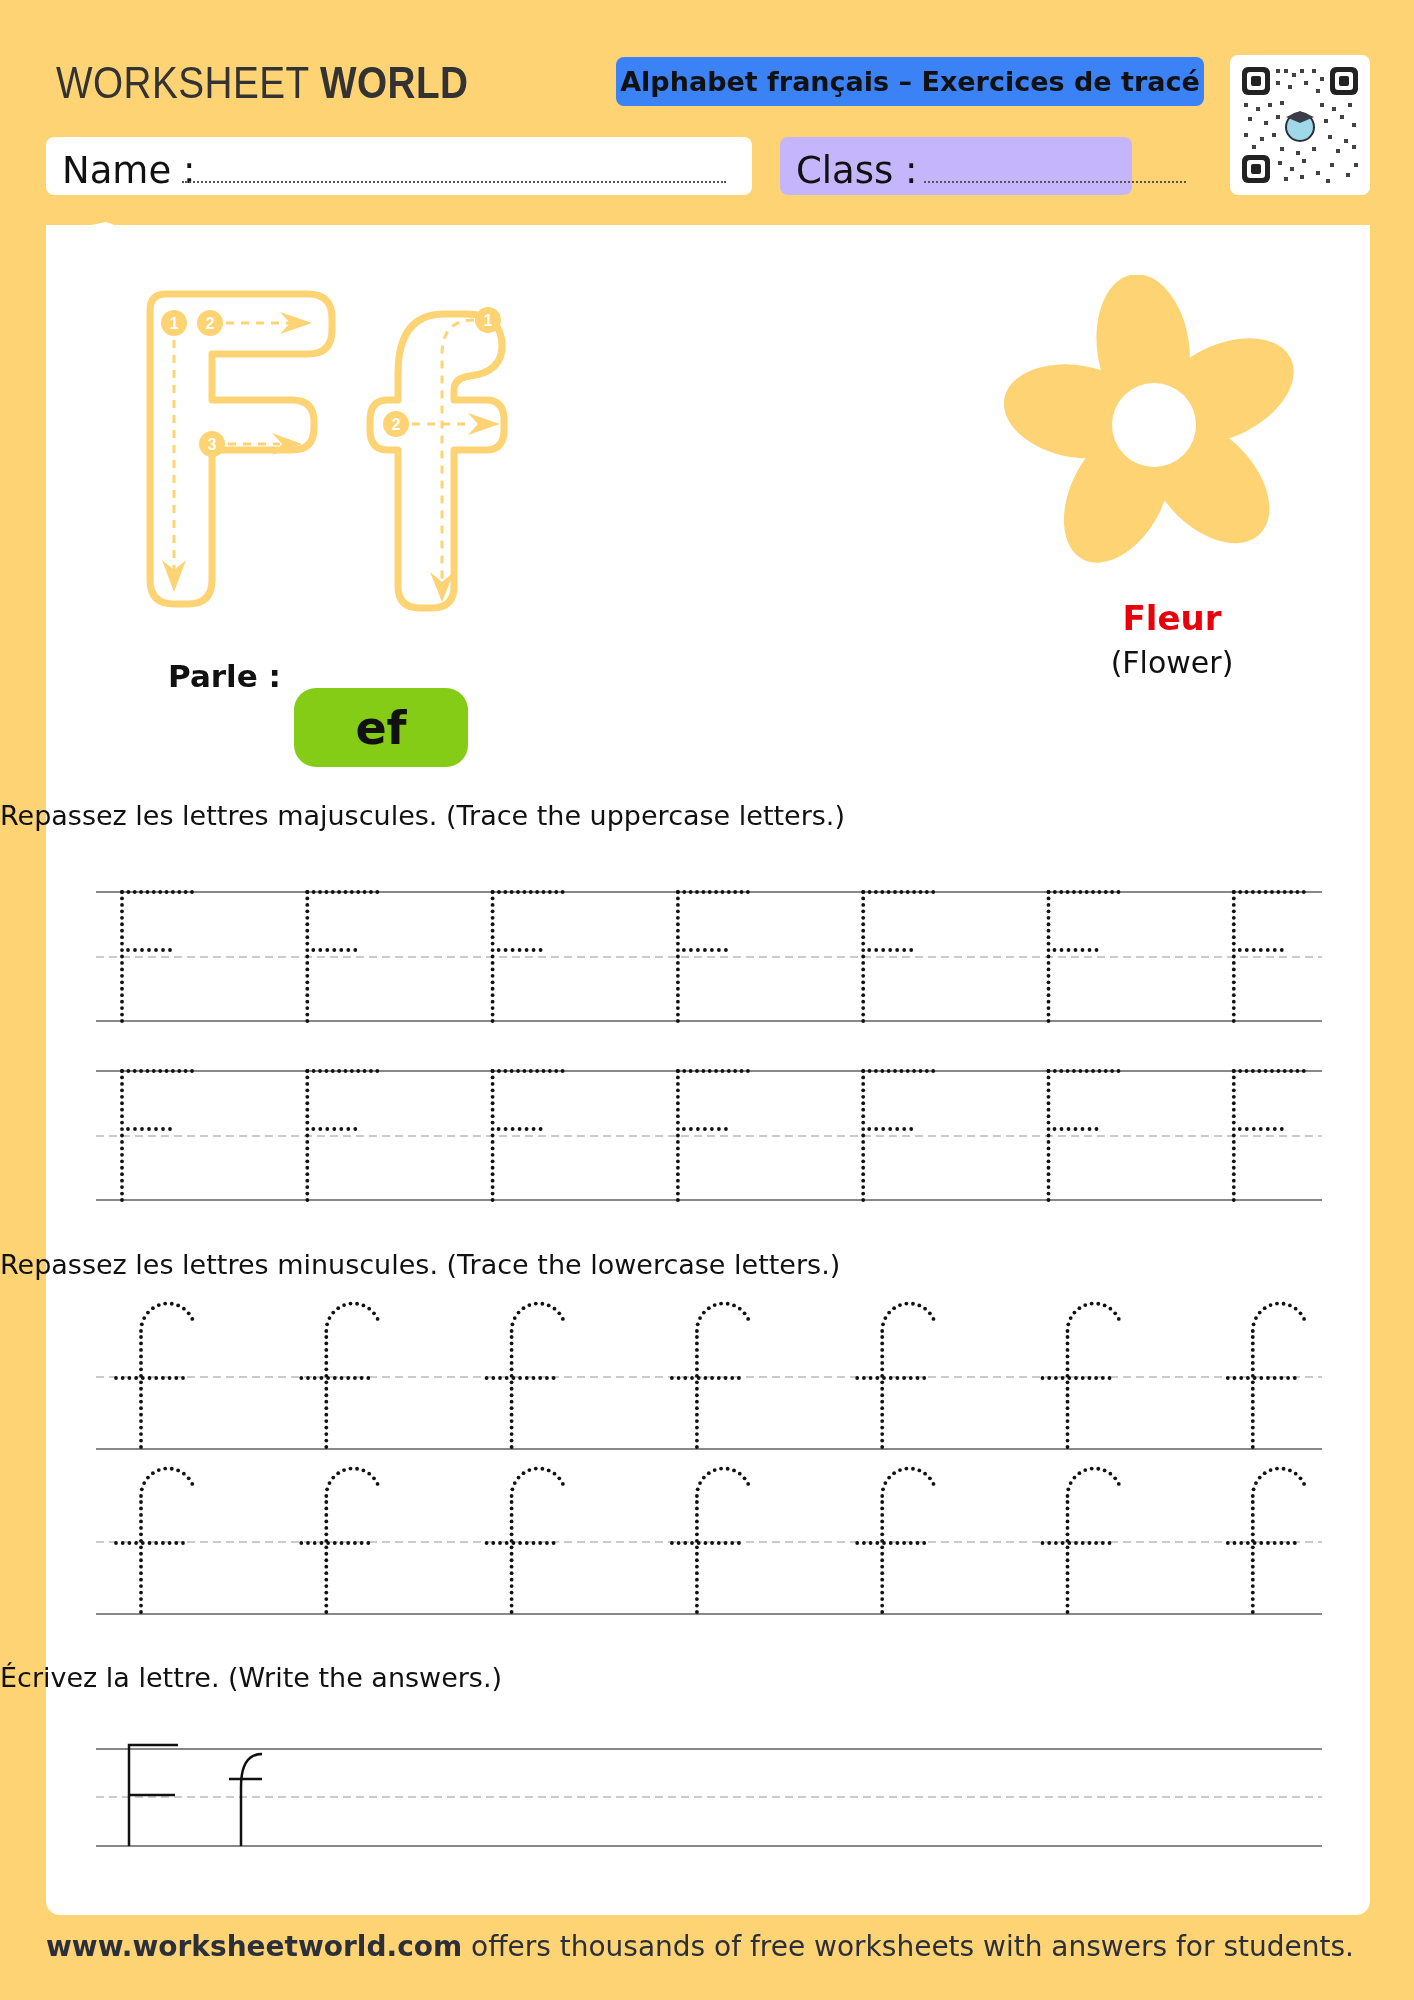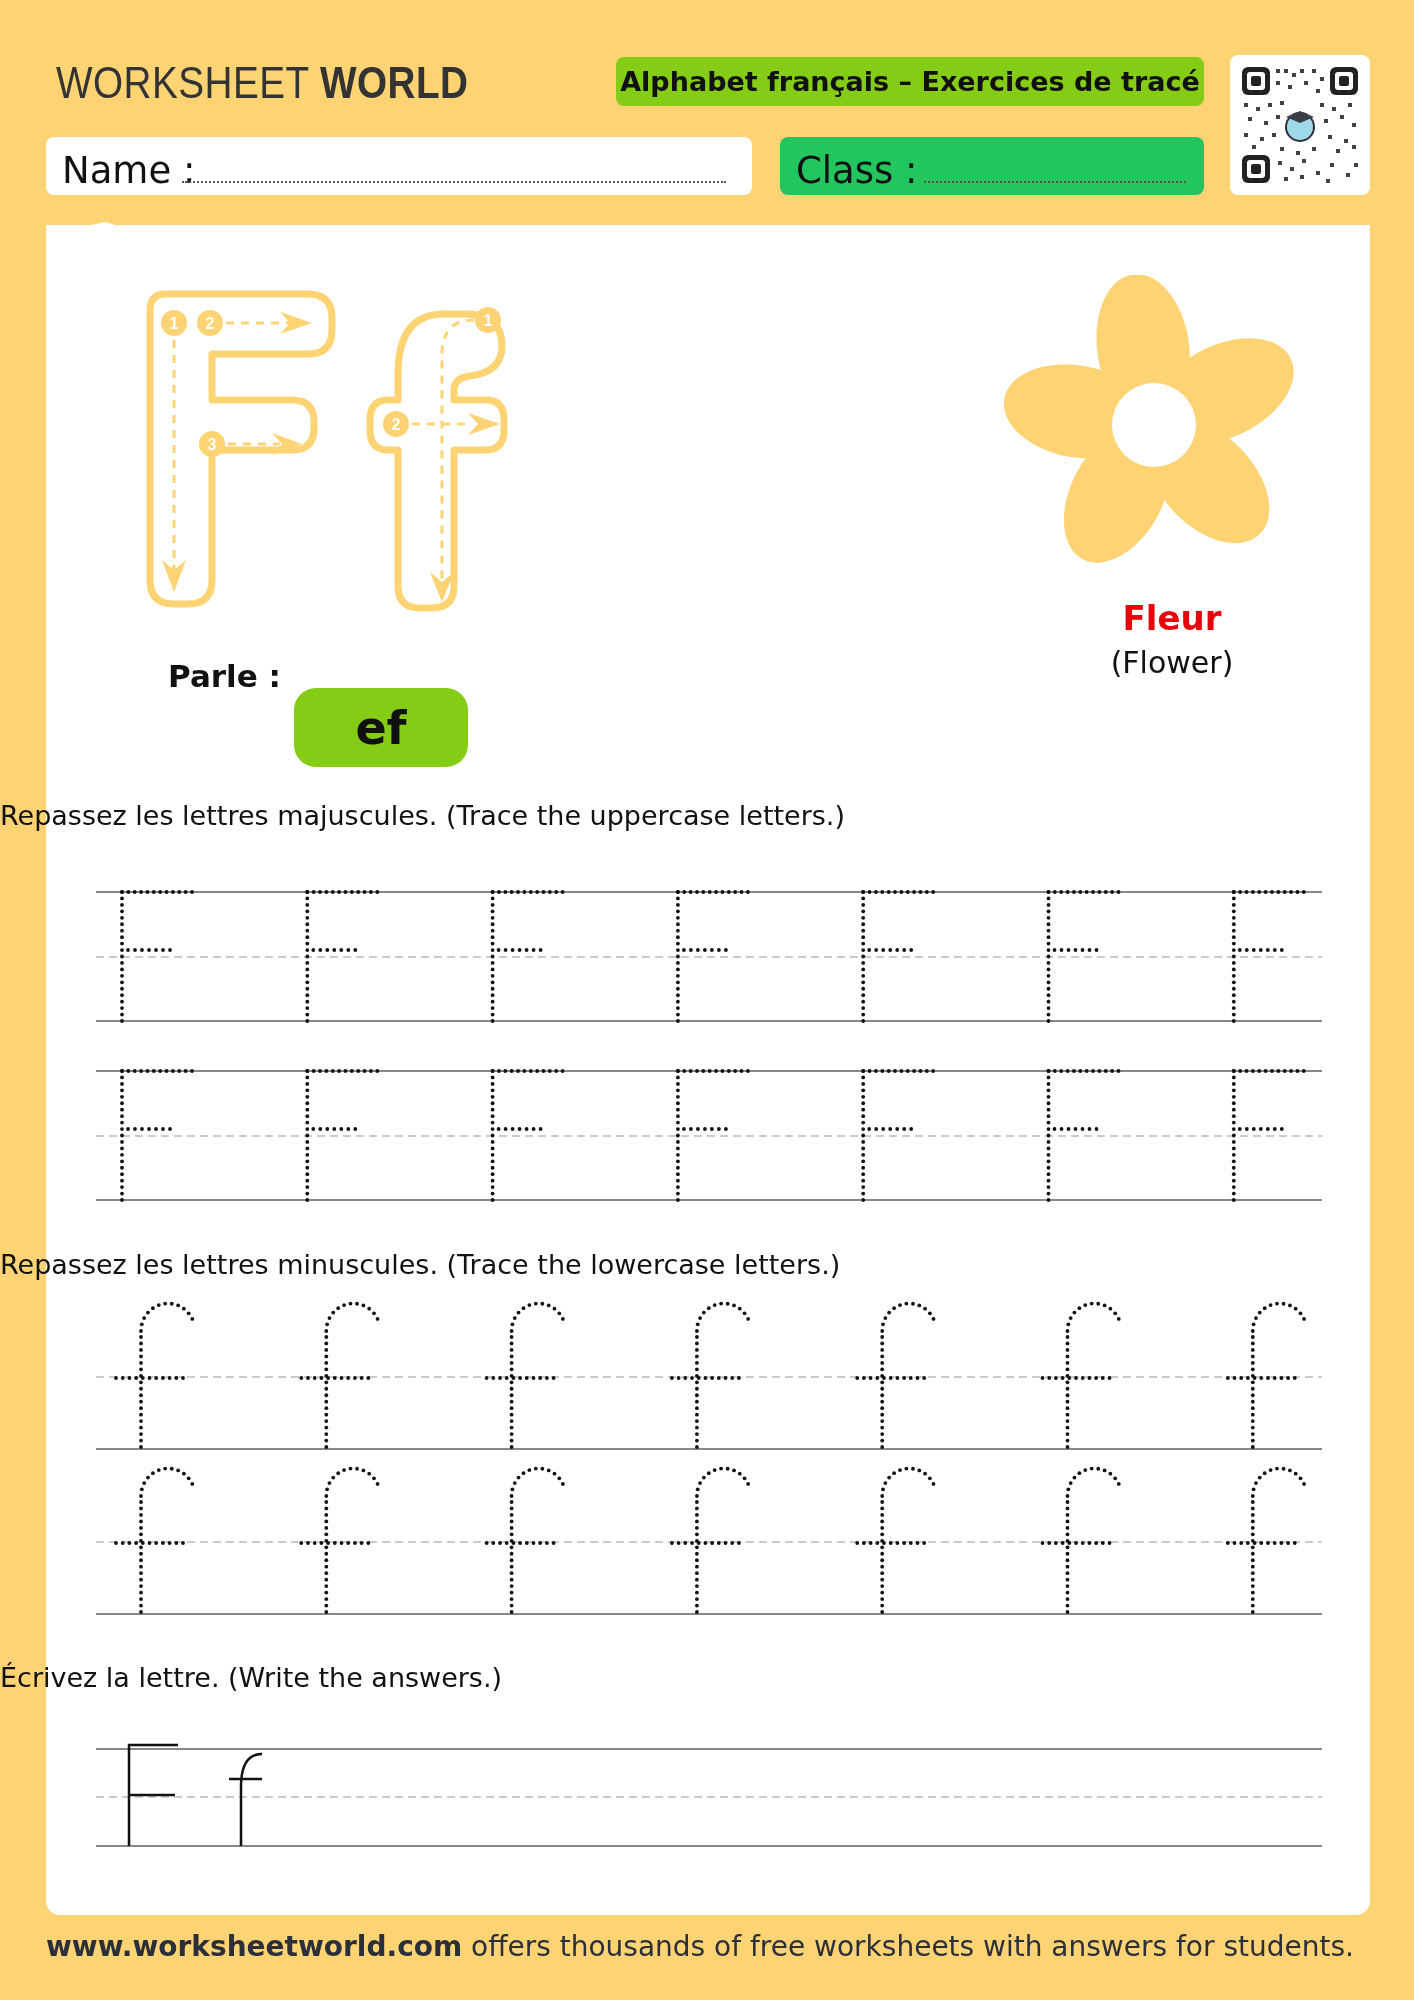--- a/index.html
+++ b/index.html
@@ -1,23 +1,23 @@
 <!DOCTYPE html>
 <html><head>
 <meta charset="utf-8">
 <style>
   html,body{margin:0;padding:0;}
   body{width:1414px;height:2000px;background:#fdd373;position:relative;overflow:hidden;font-family:"DejaVu Sans","Liberation Sans",sans-serif;color:#111;}
   .abs{position:absolute;}
   .logo{left:46px;top:48px;width:420px;height:70px;display:flex;align-items:center;}
   .logo-text{font-family:"Liberation Sans",sans-serif;font-size:44px;color:#333;letter-spacing:0.5px;margin-left:10px;transform:scaleX(0.88);transform-origin:left center;white-space:nowrap;}
   .logo-text b{font-weight:700;}
-  .title-box{left:616px;top:57px;width:588px;height:49px;background:#84cc16;border-radius:8px;display:flex;align-items:center;justify-content:center;font-size:27px;font-weight:600;}
+  .title-box{left:616px;top:57px;width:588px;height:49px;background:#3b82f6;border-radius:8px;display:flex;align-items:center;justify-content:center;font-size:27px;font-weight:600;}
   .name-box{left:46px;top:137px;width:706px;height:58px;background:#fff;border-radius:8px;}
-  .class-box{left:780px;top:137px;width:424px;height:58px;background:#22c55e;border-radius:8px;}
+  .class-box{left:780px;top:137px;width:352px;height:58px;background:#c4b5fd;border-radius:8px;}
   .field-label{position:absolute;left:16px;top:12px;font-size:37px;}
   .field-line{position:absolute;bottom:12px;border-bottom:2px dotted #555;}
   .qr{left:1230px;top:55px;width:140px;height:140px;background:#fff;border-radius:8px;}
   .panel{left:46px;top:225px;width:1324px;height:1690px;background:#fff;border-radius:0 0 14px 14px;}
   .torn{left:46px;top:212px;width:1324px;height:30px;}
   .sec-head{position:absolute;left:0;width:1414px;font-size:27px;}
   .parle{left:168px;top:658px;font-size:31px;font-weight:600;}
   .pill{left:294px;top:641px;width:174px;height:79px;background:#84cc16;border-radius:22px;display:flex;align-items:center;justify-content:center;font-size:46px;font-weight:800;margin-top:47px;}
   .fleur{left:1054px;top:598px;width:236px;text-align:center;font-size:34px;font-weight:800;color:#e8000b;}
   .flower-en{left:1054px;top:645px;width:236px;text-align:center;font-size:30px;}

